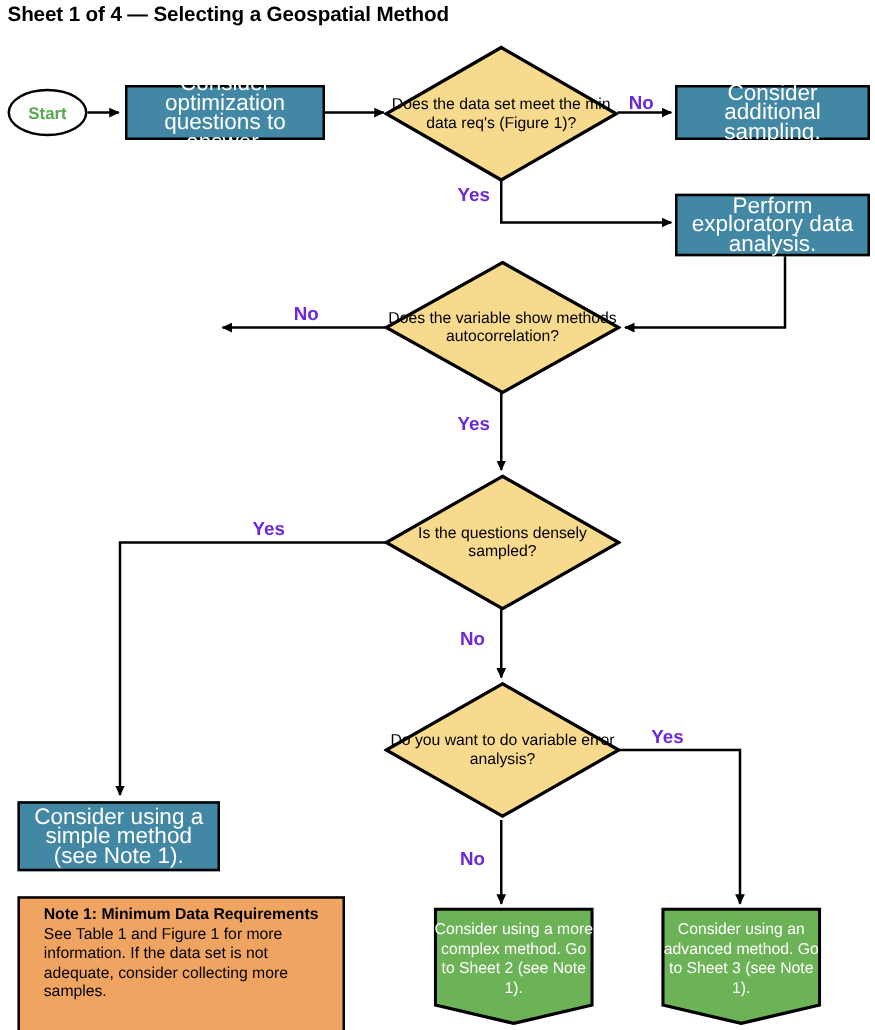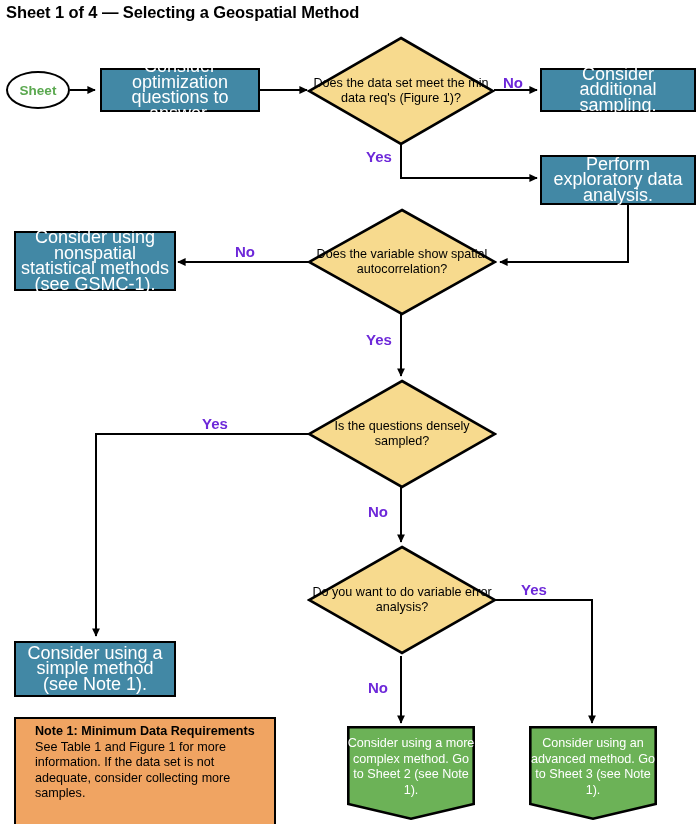--- a/index.html
+++ b/index.html
@@ -184,21 +184,21 @@
 
       <line x1="401" y1="487" x2="401" y2="542" marker-end="url(#ah)"></line>
 
       <path d="M492,600 L592,600 L592,723" marker-end="url(#ah)"></path>
 
       <line x1="401" y1="656" x2="401" y2="723" marker-end="url(#ah)"></line>
     </g>
   </svg>
 
   <div class="startnode" style="left:6px; top:71px; width:64px; height:38px;">
-    <span>Sheet</span>
+    <span>Start</span>
   </div>
 
   <div class="pbox" style="left:100px; top:68px; width:160px; height:44px;">
     <span>Consider optimization questions to answer.</span>
   </div>
 
   <div class="dbox" style="left:307px; top:36px; width:188px; height:110px;">
     <svg class="shape" viewBox="0 0 188 110" preserveAspectRatio="none">
       <polygon points="94,2 186,55 94,108 2,55" fill="#F7DA8E" stroke="#000000" stroke-width="2.6"></polygon>
     </svg>
@@ -210,26 +210,23 @@
   </div>
 
   <div class="pbox" style="left:540px; top:155px; width:156px; height:50px;">
     <span>Perform exploratory data analysis.</span>
   </div>
 
   <div class="dbox" style="left:307px; top:208px; width:190px; height:108px;">
     <svg class="shape" viewBox="0 0 190 108" preserveAspectRatio="none">
       <polygon points="95,2 188,54 95,106 2,54" fill="#F7DA8E" stroke="#000000" stroke-width="2.6"></polygon>
     </svg>
-    <div class="dlabel">Does the variable show spatial autocorrelation?</div>
-  </div>
-
-  <div class="pbox" style="left:14px; top:231px; width:162px; height:60px;">
-    <span>Consider using nonspatial statistical methods (see GSMC-1).</span>
-  </div>
+    <div class="dlabel">Does the variable show methods autocorrelation?</div>
+  </div>
+
 
   <div class="dbox" style="left:307px; top:379px; width:190px; height:110px;">
     <svg class="shape" viewBox="0 0 190 110" preserveAspectRatio="none">
       <polygon points="95,2 188,55 95,108 2,55" fill="#F7DA8E" stroke="#000000" stroke-width="2.6"></polygon>
     </svg>
     <div class="dlabel">Is the questions densely sampled?</div>
   </div>
 
   <div class="dbox" style="left:307px; top:545px; width:190px; height:110px;">
     <svg class="shape" viewBox="0 0 190 110" preserveAspectRatio="none">

